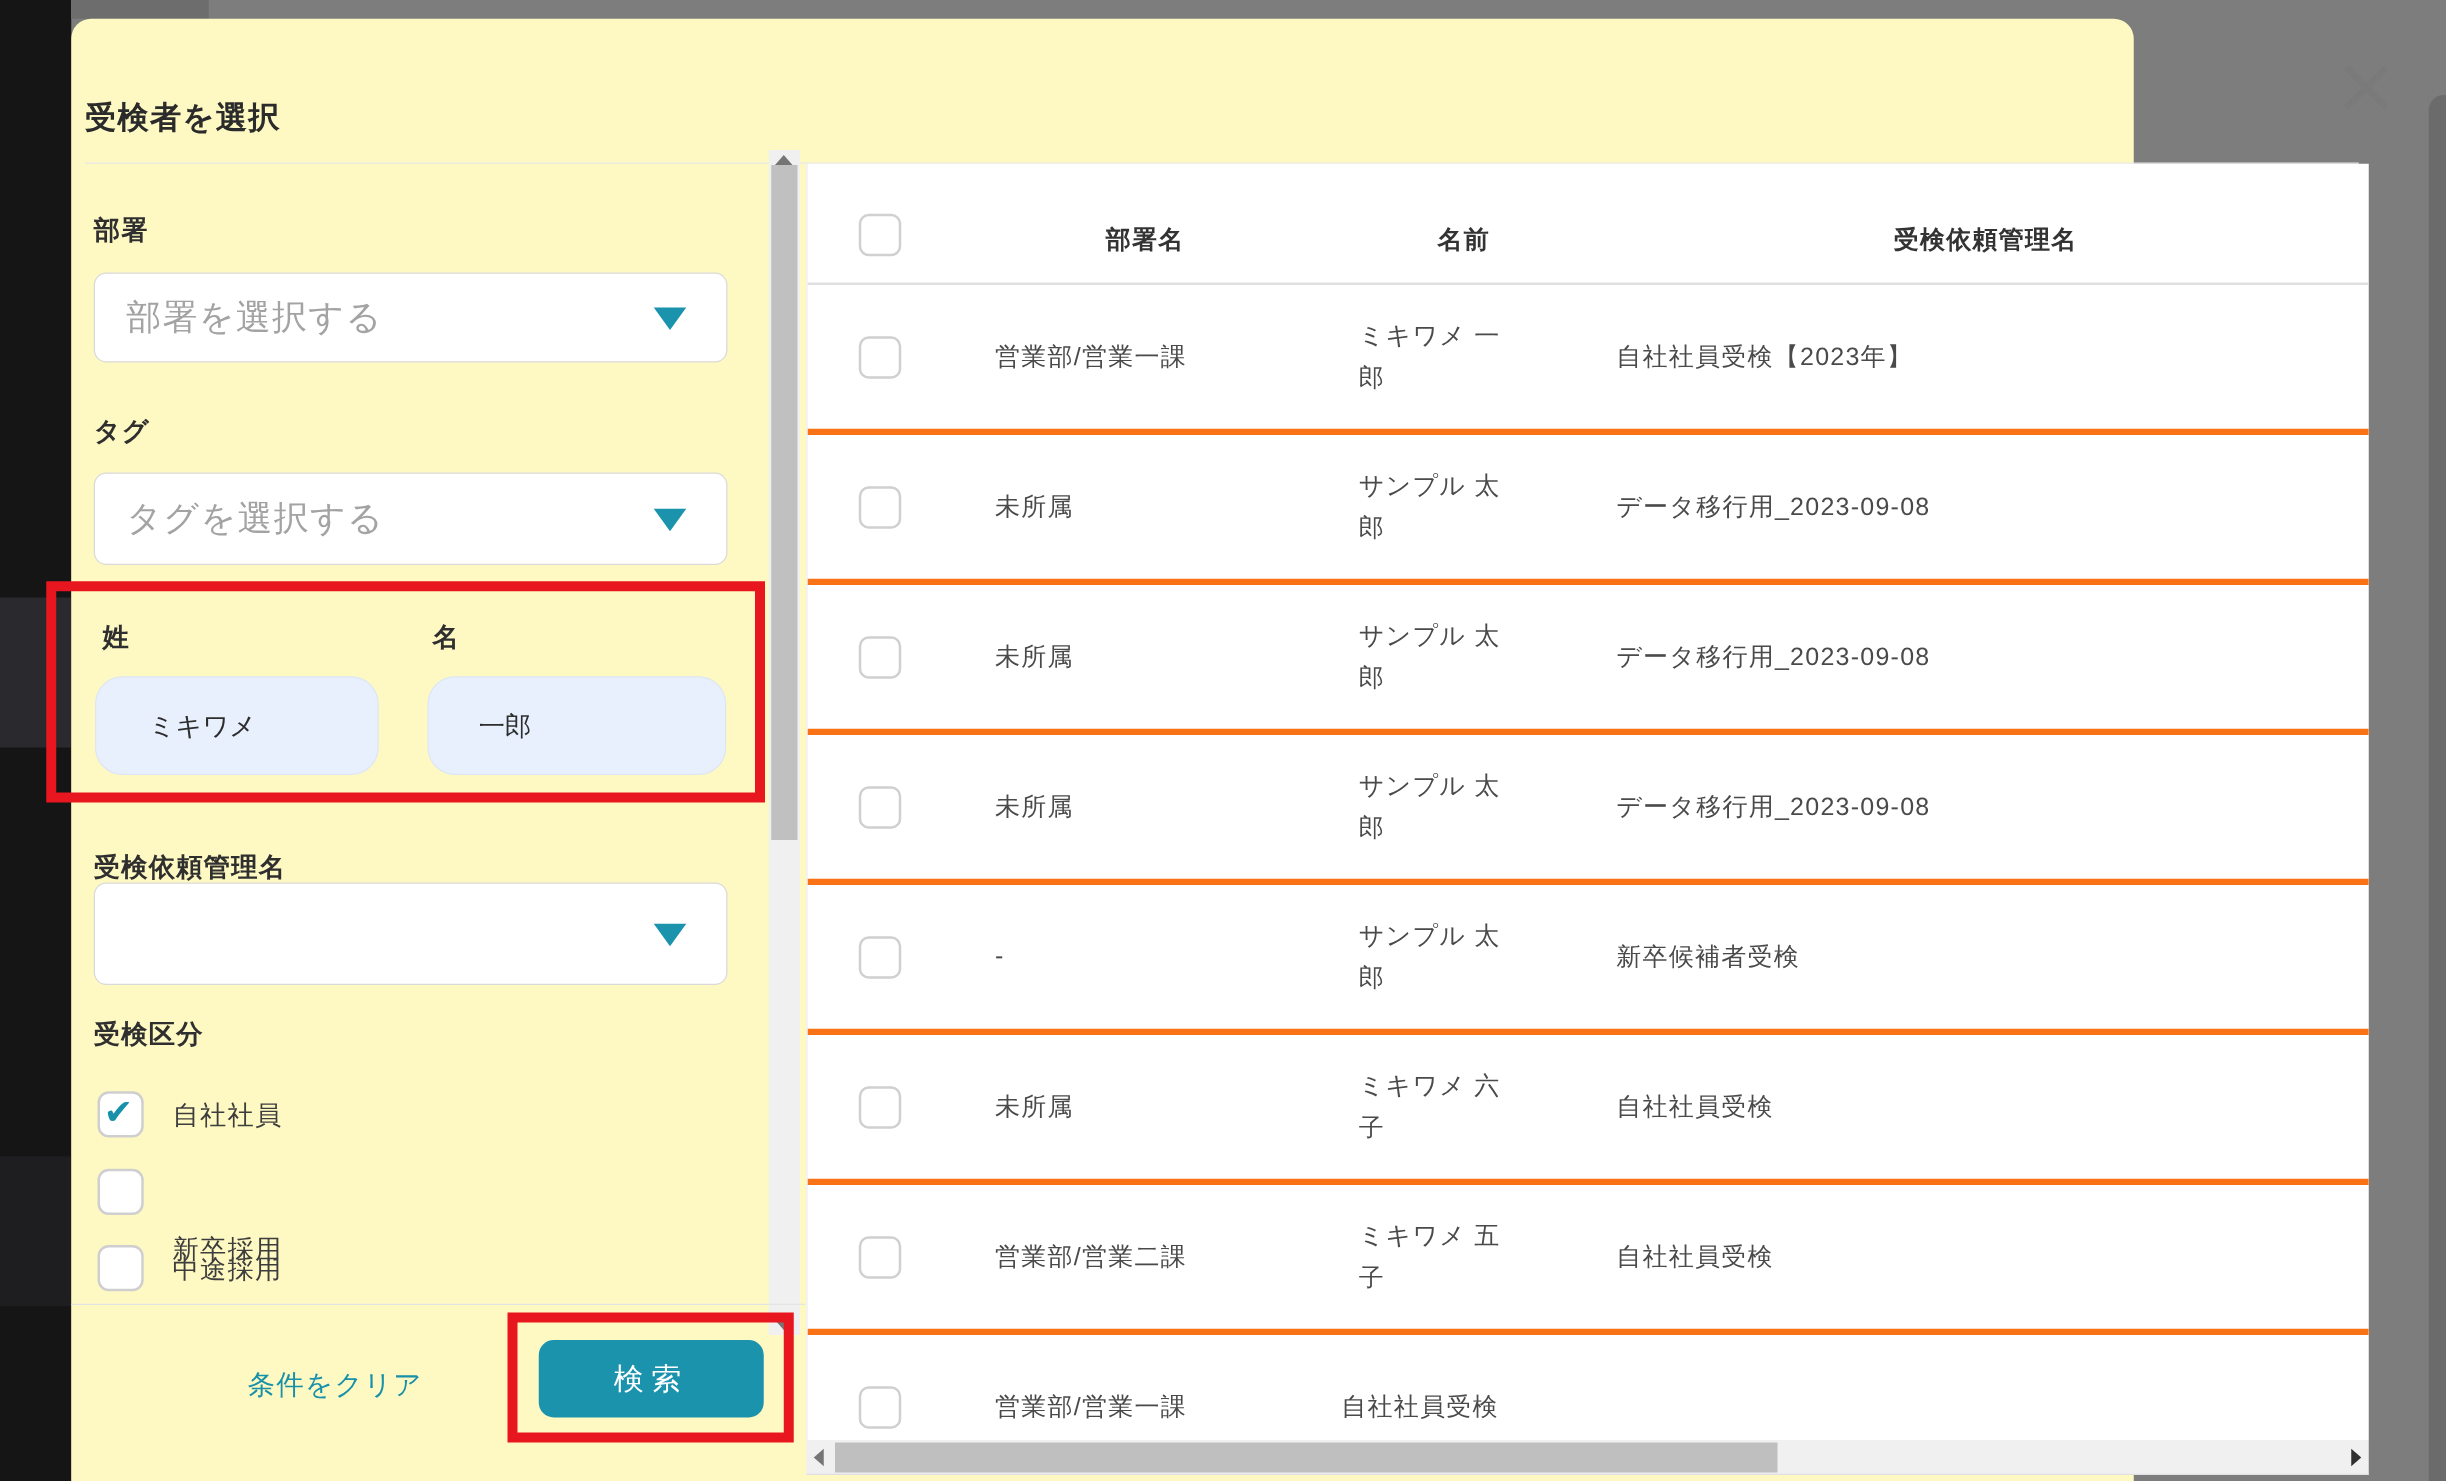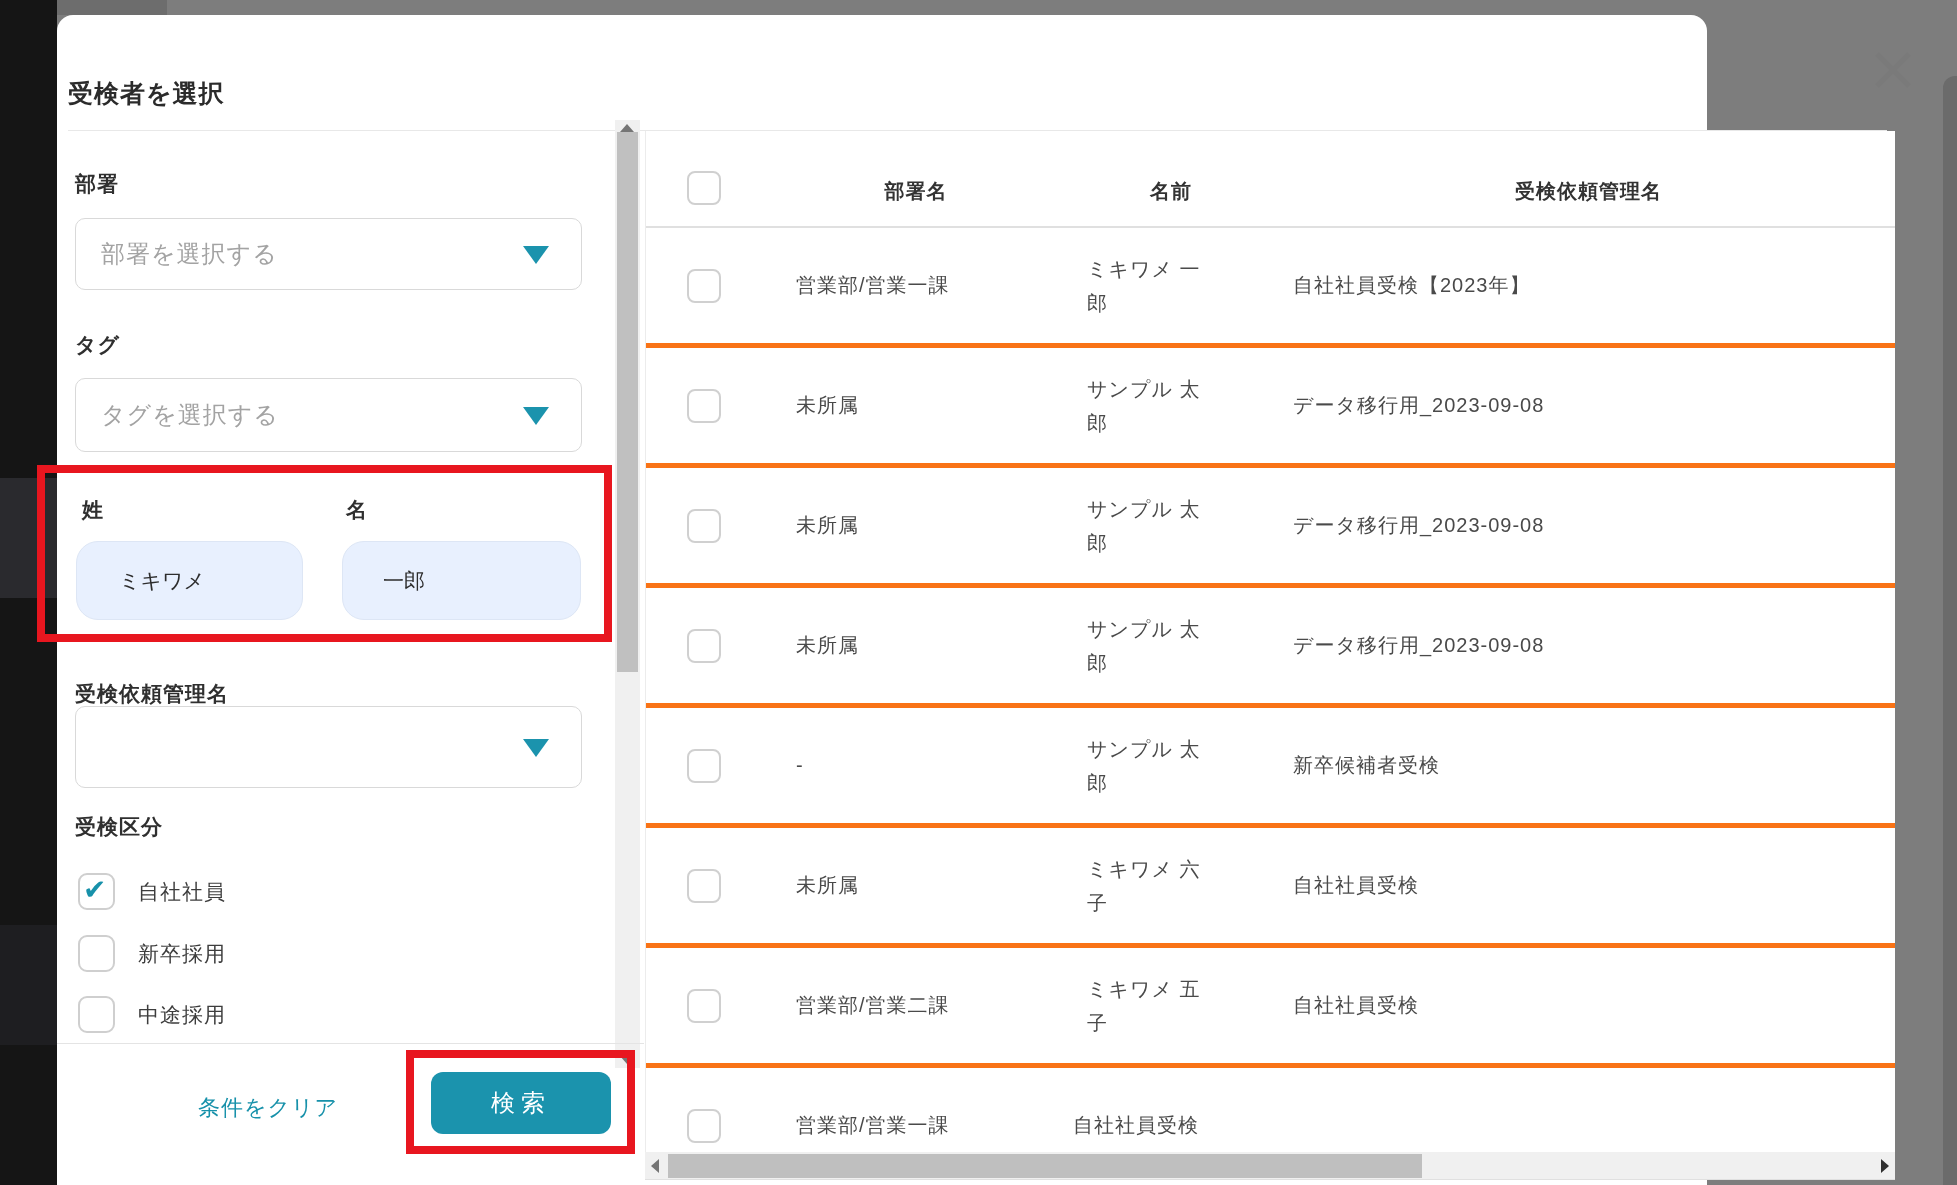--- a/index.html
+++ b/index.html
@@ -9,29 +9,29 @@
   
   .side-black{position:absolute;left:0;top:0;width:57px;height:1185px;background:#151515;}
   .side-block-a{position:absolute;left:0;top:478px;width:57px;height:120px;background:#2a2a2e;}
   .side-block-b{position:absolute;left:0;top:925px;width:57px;height:120px;background:#1e1e21;}
   .top-band{position:absolute;left:57px;top:0;width:1900px;height:15px;background:#7d7d7d;}
   .top-band-dark{position:absolute;left:57px;top:0;width:110px;height:15px;background:#6d6d6d;}
   .right-strip{position:absolute;left:1943px;top:0;width:14px;height:1185px;background:#7d7d7d;}
   .right-card{position:absolute;left:1943px;top:76px;width:14px;height:1109px;background:#6b6b6b;border-radius:12px 0 0 0;}
 
   
-  .modal{position:absolute;left:57px;top:15px;width:1650px;height:1170px;background:#ffffff;border-radius:16px 16px 0 0;}
+  .modal{position:absolute;left:57px;top:15px;width:1650px;height:1170px;background:#fef9c3;border-radius:16px 16px 0 0;}
   .modal-title{position:absolute;left:11px;top:62px;font-size:25px;font-weight:bold;color:#2b2b2b;letter-spacing:1px;}
   .title-divider{position:absolute;left:11px;top:115px;width:1819px;height:1px;background:#e8e8e8;}
   .close-btn{position:absolute;left:1816px;top:35px;width:40px;height:40px;cursor:pointer;}
 
   
   .flabel{position:absolute;font-size:21px;font-weight:bold;color:#2f2f2f;letter-spacing:1px;}
   .dd{position:absolute;left:18px;width:507px;background:#fff;border:1px solid #d9d9d9;border-radius:10px;display:flex;align-items:center;padding-left:25px;}
-  .dd .ph{font-size:24px;color:#a3a3a3;letter-spacing:1px;}
+  .dd .ph{font-size:28px;color:#a3a3a3;letter-spacing:1px;}
   .tri{position:absolute;right:32px;top:50%;margin-top:-8px;width:0;height:0;border-left:13px solid transparent;border-right:13px solid transparent;border-top:18px solid #1b93ad;}
   .tin{position:absolute;top:526px;height:79px;background:#e8f0fe;border:1px solid #dde6f5;border-radius:22px;display:flex;align-items:center;padding-left:42px;font-size:21px;color:#2d2d2d;}
   .cbrow-box{position:absolute;left:21px;width:37px;height:37px;border:2px solid #cfcfcf;border-radius:9px;background:#fff;}
   .cbrow-box .chk{position:absolute;left:3px;top:-2px;font-size:28px;color:#1791aa;font-weight:bold;}
   .cblabel{position:absolute;left:81px;font-size:21px;color:#3d3d3d;letter-spacing:1px;}
 
   
   .vsb{position:absolute;left:558px;top:105px;width:25px;height:948px;background:#f0f0f0;}
   .vsb-thumb{position:absolute;left:2px;top:12px;width:21px;height:540px;background:#c0c0c0;}
   .vsb-up{position:absolute;left:5px;top:4px;width:0;height:0;border-left:7px solid transparent;border-right:7px solid transparent;border-bottom:8px solid #757575;}
@@ -120,21 +120,21 @@
       <span class="tri"></span>
     </div>
 
     <div class="flabel" style="left:18px;top:798px;">受検区分</div>
     <div id="cb-area">
         <div class="cbrow-box" style="top: 858px;">
           <span class="chk">✔</span>
         </div>
         <div class="cblabel" style="top: 863px;">自社社員</div>
         <div class="cbrow-box" style="top: 920px;"></div>
-        <div class="cblabel" style="top: 925px;">新卒採用</div>
+        <div class="cblabel" style="top: 970px;">新卒採用</div>
         <div class="cbrow-box" style="top: 981px;"></div>
         <div class="cblabel" style="top: 986px;">中途採用</div>
       </div>
 
     <div class="vsb">
       <div class="vsb-up"></div>
       <div class="vsb-thumb"></div>
       <div class="vsb-down"></div>
     </div>
 

